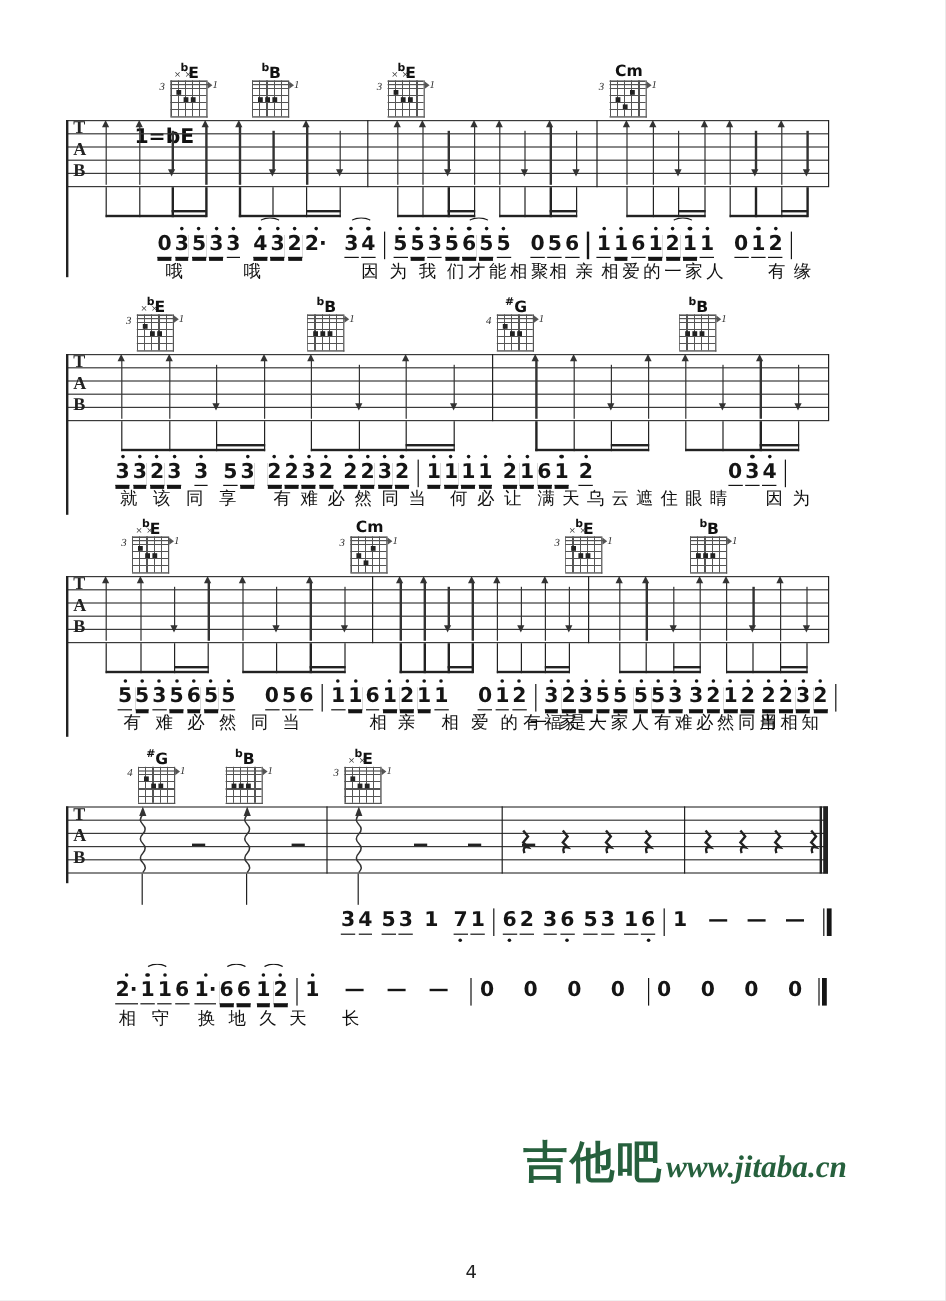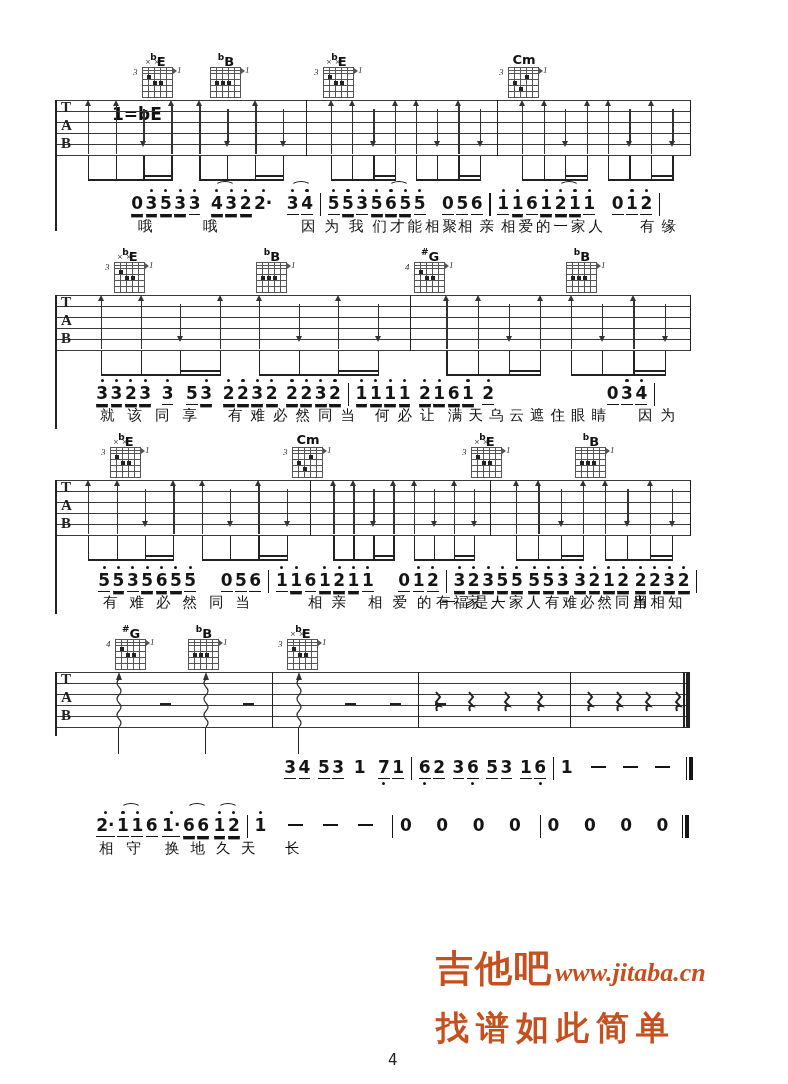--- a/index.html
+++ b/index.html
@@ -480,18 +480,17 @@
       <div class="lyr" style="left: 545px; top: 593px; letter-spacing: 3px;">有难必然同当</div>
       <div class="lyr" style="left: 633px; top: 593px; letter-spacing: 3px;">用相知</div>
       <div class="nrow" style="left: 283px; top: 757px;"><span class="tok u1">3</span><span class="tok u1">4</span><span style="display: inline-block; width: 5px;"></span><span class="tok u1">5</span><span class="tok u1">3</span><span style="display: inline-block; width: 7px;"></span><span class="tok">1</span><span style="display: inline-block; width: 10px;"></span><span class="tok lo u1">7</span><span class="tok u1">1</span><span class="bar"></span><span class="tok lo u1">6</span><span class="tok u1">2</span><span style="display: inline-block; width: 5px;"></span><span class="tok u1">3</span><span class="tok lo u1">6</span><span style="display: inline-block; width: 5px;"></span><span class="tok u1">5</span><span class="tok u1">3</span><span style="display: inline-block; width: 5px;"></span><span class="tok u1">1</span><span class="tok lo u1">6</span><span class="bar"></span><span class="tok">1</span><span style="display: inline-block; width: 17px;"></span><span class="dsh"></span><span style="display: inline-block; width: 17px;"></span><span class="dsh"></span><span style="display: inline-block; width: 17px;"></span><span class="dsh"></span><span style="display: inline-block; width: 10px;"></span><span class="fin"></span></div>
       <div class="nrow" style="left: 95px; top: 815px;"><span class="tok hi u1">2·</span><span class="tok hi u1">1<span class="arc"></span></span><span class="tok hi u1">1</span><span class="tok u1">6</span><span style="display: inline-block; width: 2px;"></span><span class="tok hi u1">1·</span><span class="tok u2">6<span class="arc"></span></span><span class="tok u2">6</span><span style="display: inline-block; width: 2px;"></span><span class="tok hi u2">1<span class="arc"></span></span><span class="tok hi u2">2</span><span class="bar"></span><span class="tok hi">1</span><span style="display: inline-block; width: 20px;"></span><span class="dsh"></span><span style="display: inline-block; width: 20px;"></span><span class="dsh"></span><span style="display: inline-block; width: 20px;"></span><span class="dsh"></span><span style="display: inline-block; width: 14px;"></span><span class="bar"></span><span class="tok">0</span><span style="display: inline-block; width: 22px;"></span><span class="tok">0</span><span style="display: inline-block; width: 22px;"></span><span class="tok">0</span><span style="display: inline-block; width: 22px;"></span><span class="tok">0</span><span style="display: inline-block; width: 12px;"></span><span class="bar"></span><span class="tok">0</span><span style="display: inline-block; width: 22px;"></span><span class="tok">0</span><span style="display: inline-block; width: 22px;"></span><span class="tok">0</span><span style="display: inline-block; width: 22px;"></span><span class="tok">0</span><span style="display: inline-block; width: 6px;"></span><span class="fin"></span></div>
       <div class="lyr" style="left: 99px; top: 839px; letter-spacing: 13px;">相守</div>
       <div class="lyr" style="left: 165px; top: 839px; letter-spacing: 11px;">换地</div>
       <div class="lyr" style="left: 216px; top: 839px; letter-spacing: 0px;">久</div>
       <div class="lyr" style="left: 241px; top: 839px; letter-spacing: 0px;">天</div>
       <div class="lyr" style="left: 285px; top: 839px; letter-spacing: 0px;">长</div>
     </div>
-  <div class="wm" style="color: #c2410c;">
+  <div class="wm" style="color: #14532d;">
     <div class="wm1"><span class="wm-brand">吉他吧</span><span class="wm-url">www.jitaba.cn</span></div>
-    <div class="wm2">找谱如此简单</div>
   </div>
   <div class="pageno">4</div>
 </div>
 
 </body></html>

